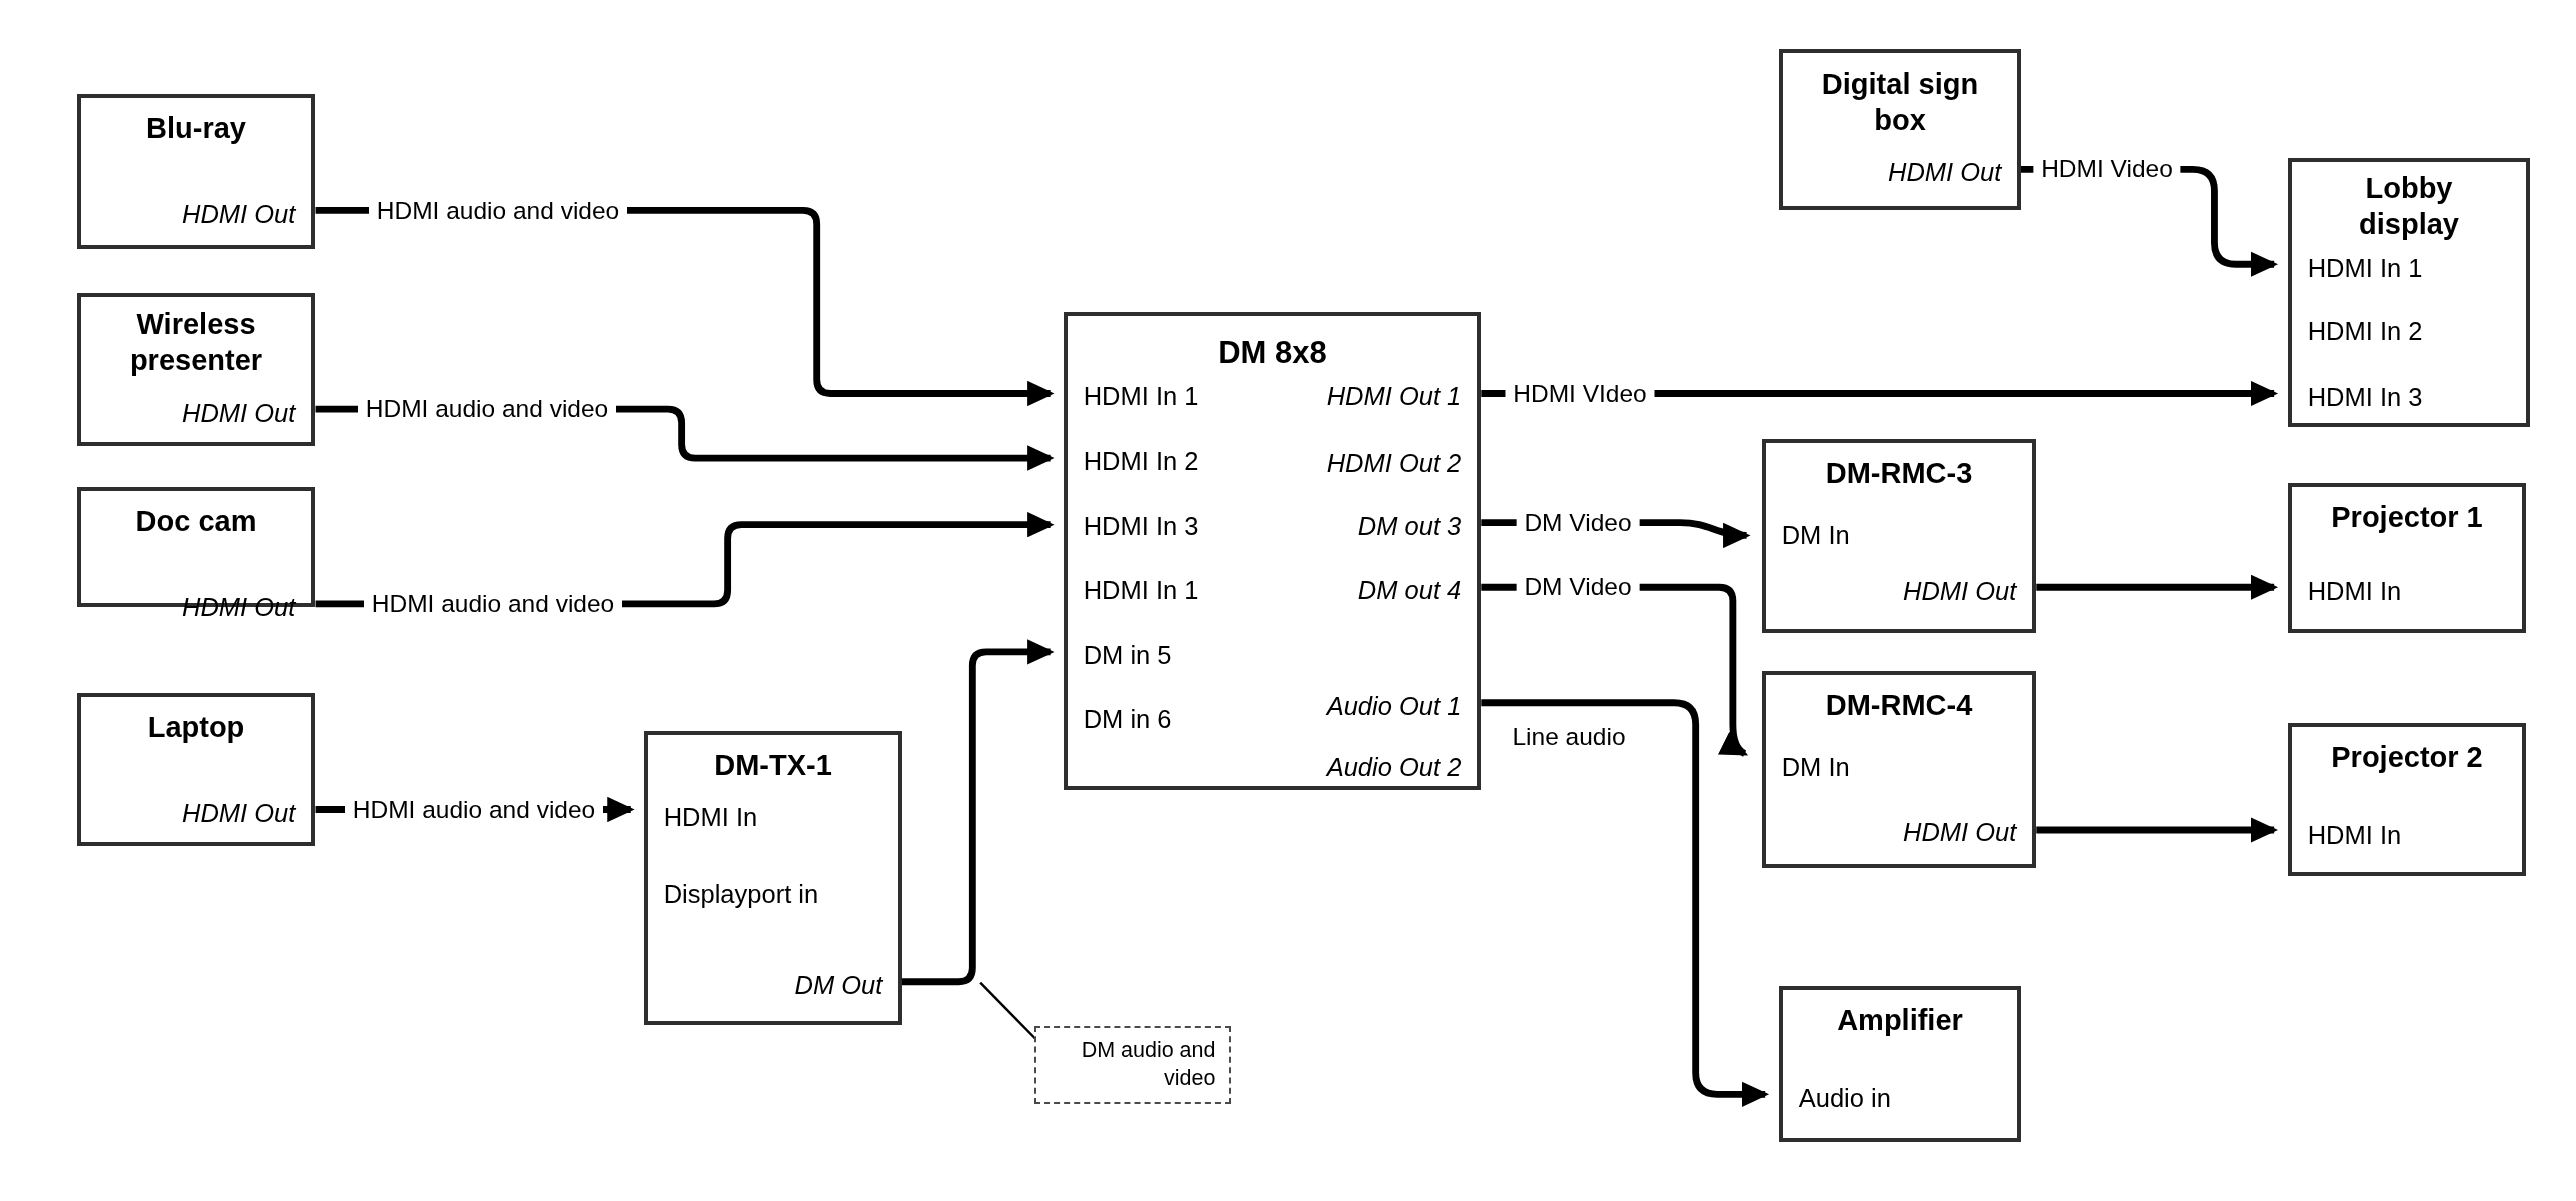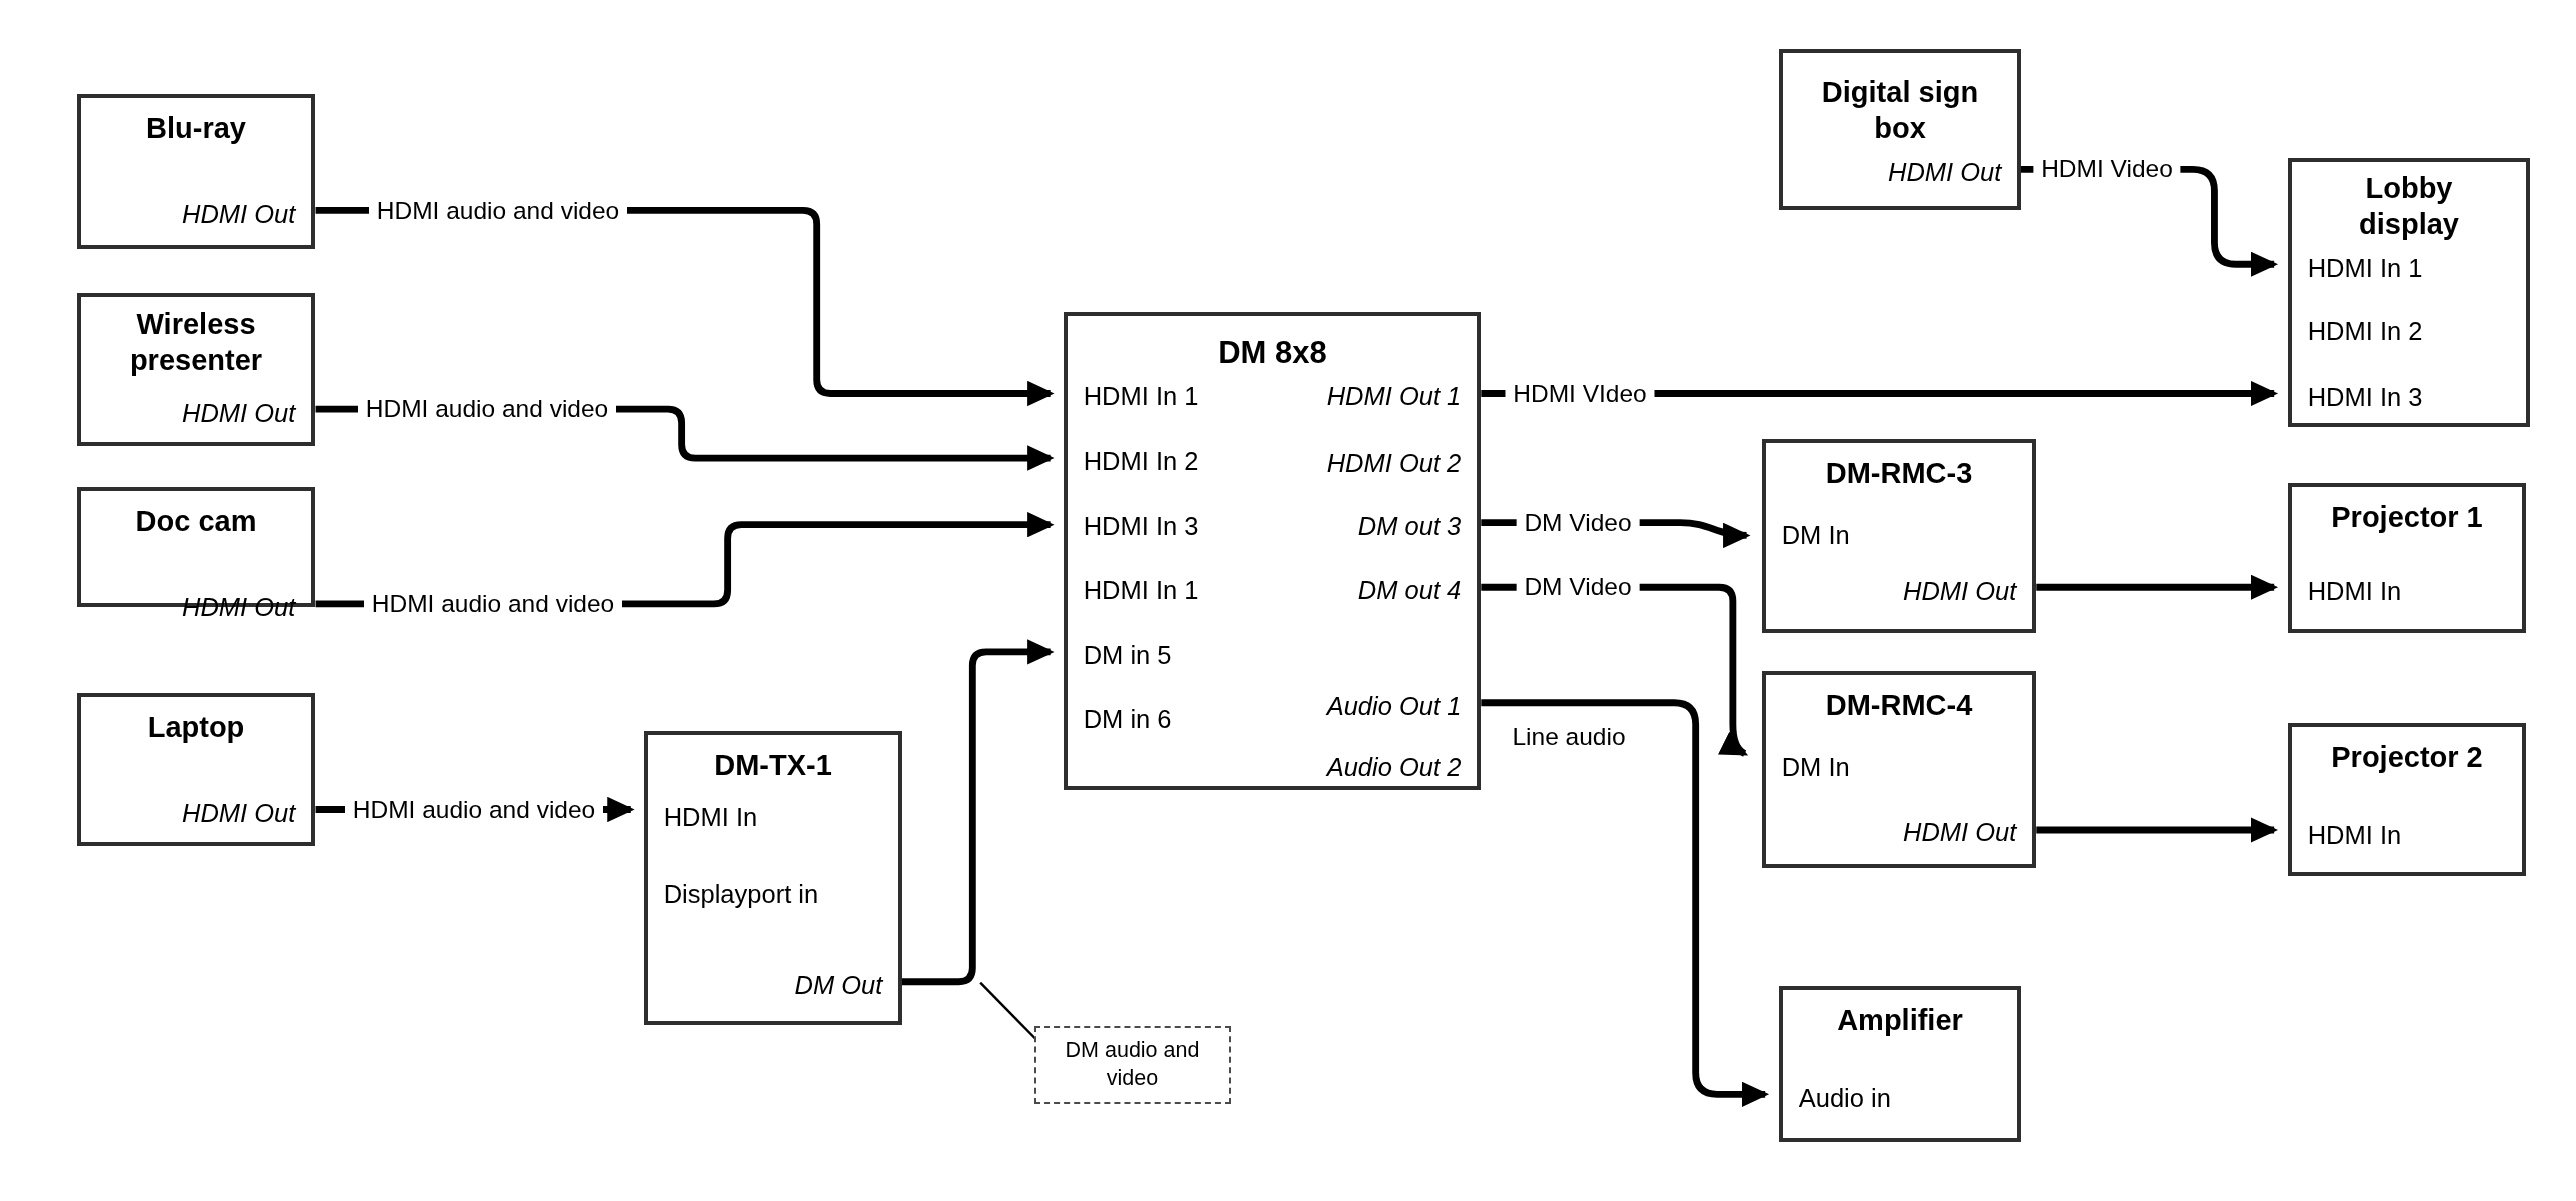--- a/index.html
+++ b/index.html
@@ -8,21 +8,21 @@
   #canvas{position:absolute;left:0;top:0;width:2576px;height:1201px;}
   svg.wires{position:absolute;left:0;top:0;}
   .node{position:absolute;border:4.9px solid #2e2e2e;background:#ffffff;box-sizing:border-box;}
   .title{font-weight:bold;font-size:29px;line-height:1.25;text-align:center;margin:11.7px auto 0;}
   .port{position:absolute;font-size:25.5px;white-space:nowrap;transform:translateY(-50%);line-height:1;}
   .port.left{left:15.7px;text-align:center;}
   .port.right{right:15.7px;text-align:center;font-style:italic;}
   .wire-label{position:absolute;transform:translate(-50%,-50%);background:#ffffff;
               padding:0 7.8px;font-size:24.5px;line-height:1.1;white-space:nowrap;}
   .callout{position:absolute;border:2px dashed #4a4a4a;background:#ffffff;box-sizing:border-box;
-           display:flex;align-items:center;justify-content:center;text-align:center;
+           display:flex;align-items:center;justify-content:center;text-align:right;
            font-size:21.5px;line-height:1.3;}
   .callout .callout-text{max-width:166px;}
 </style>
 </head>
 <body>
 
 <div id="canvas">
 
   <svg class="wires" width="2576" height="1201" viewBox="0 0 2631 1227">
     <defs>
@@ -84,21 +84,21 @@
     <div class="port left" style="top:404px">DM in 6</div>
     <div class="port right" style="top:81px">HDMI Out 1</div>
     <div class="port right" style="top:148px">HDMI Out 2</div>
     <div class="port right" style="top:211px">DM out 3</div>
     <div class="port right" style="top:275px">DM out 4</div>
     <div class="port right" style="top:391px">Audio Out 1</div>
     <div class="port right" style="top:452px">Audio Out 2</div>
   </div>
 
   <div class="node" style="left:1779px;top:49px;width:242px;height:161px">
-    <div class="title" style="max-width:186px;margin-top:21px">Digital sign box</div>
+    <div class="title" style="max-width:186px;margin-top:13px">Digital sign box</div>
     <div class="port right" style="top:120px">HDMI Out</div>
   </div>
 
   <div class="node" style="left:2288px;top:158px;width:242px;height:269px">
     <div class="title" style="max-width:127px;margin-top:7.8px">Lobby display</div>
     <div class="port left" style="top:107px">HDMI In 1</div>
     <div class="port left" style="top:170px">HDMI In 2</div>
     <div class="port left" style="top:236px">HDMI In 3</div>
   </div>
 

